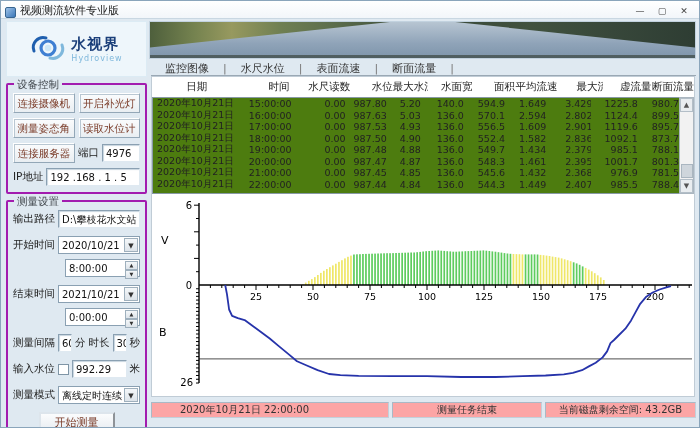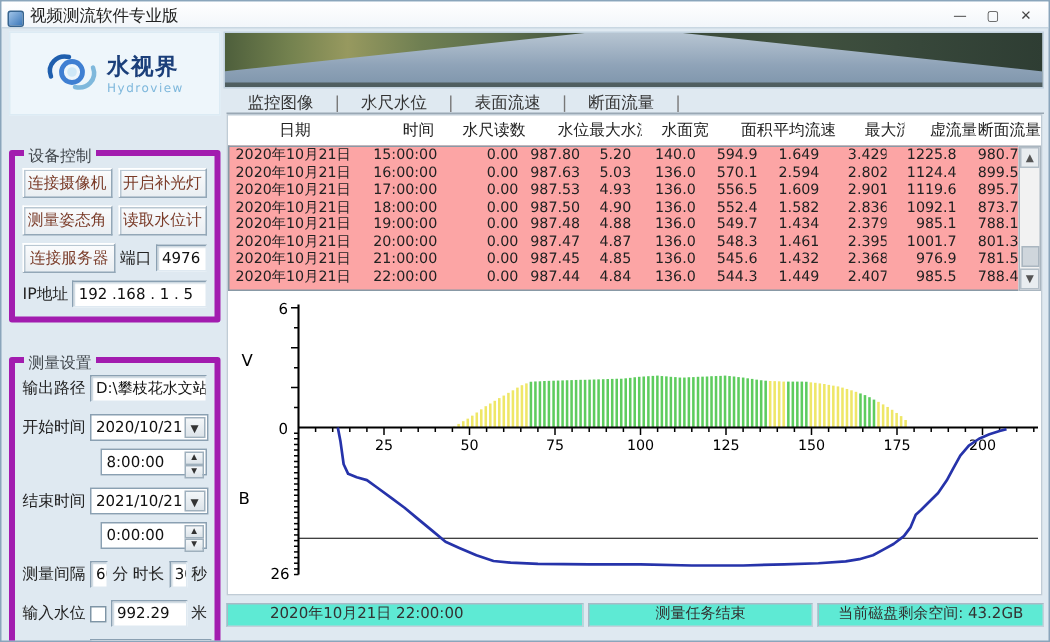--- a/index.html
+++ b/index.html
@@ -10,21 +10,21 @@
   .titlebar { position:absolute; left:0; top:0; width:100%; height:18px; background:linear-gradient(#ffffff,#f2f6fa); border-bottom:1px solid #c9d7e2; display:flex; align-items:flex-end; padding:0 4px; }
   .appicon { width:11px; height:11px; border-radius:2px; background:linear-gradient(135deg,#9fc3e8,#3a76b8); border:1px solid #37648f; margin-right:4px; }
   .apptitle { font-size:11px; color:#222; flex:1; }
   .winbtn { width:22px; height:14px; font-size:9px; color:#444; text-align:center; line-height:14px; cursor:default; }
 
   
   .sidebar { position:absolute; left:5px; top:20px; width:141px; }
   .logobox { background:#eef6fb; border:1px solid #dcebf4; height:56px; display:flex; align-items:center; justify-content:center; gap:5px; }
   .logotxt .cn { font-size:15px; font-weight:bold; color:#1b3f7a; letter-spacing:1px; }
   .logotxt .en { font-size:8px; color:#7fb8dc; letter-spacing:1px; }
-  .groupbox { position:relative; border:4px solid #a21caf; border-radius:2px; margin-top:23px; padding:8px 5px 6px 5px; }
+  .groupbox { position:relative; border:2px solid #a21caf; border-radius:2px; margin-top:6px; padding:8px 5px 6px 5px; }
   .grouplabel { position:absolute; top:-7px; left:6px; background:#dfe9f1; font-size:10.5px; color:#40464c; padding:0 3px; }
   .btnrow { display:flex; gap:4px; margin-bottom:5px; }
   .btn { flex:1; height:20px; font-size:10.5px; color:#7a3b28; background:linear-gradient(#fbfcfd,#e9eef2); border:1px solid #93a7b7; border-top-color:#ffffff; border-left-color:#ffffff; box-shadow:1px 1px 0 #b9c7d2 inset; text-align:center; line-height:18px; cursor:pointer; white-space:nowrap; }
   .fldlabel { font-size:10.5px; color:#222; white-space:nowrap; }
   .input { background:#fff; border:1px solid #8aa0b2; border-bottom-color:#dfe9f1; border-right-color:#dfe9f1; box-shadow:inset 1px 1px 1px #c7d4de; font-size:10px; color:#111; padding:1px 3px; height:18px; line-height:15px; overflow:hidden; white-space:nowrap; }
   .inrow { display:flex; align-items:center; gap:3px; margin-bottom:5px; }
   .combo { position:relative; background:#fff; border:1px solid #8aa0b2; height:18px; font-size:10px; color:#111; padding:1px 16px 1px 3px; line-height:15px; flex:1; white-space:nowrap; }
   .combo .drop { position:absolute; right:1px; top:1px; bottom:1px; width:14px; background:linear-gradient(#f4f7f9,#dde4ea); border:1px solid #9fb0bd; font-size:7px; color:#333; text-align:center; line-height:14px; }
   .spin { position:relative; background:#fff; border:1px solid #8aa0b2; height:18px; font-size:10px; color:#111; padding:1px 16px 1px 3px; line-height:15px; flex:1; }
   .spin .ud { position:absolute; right:1px; top:1px; bottom:1px; width:13px; display:flex; flex-direction:column; }
@@ -37,35 +37,35 @@
     background:linear-gradient(90deg,#4e5f3c 0%,#74824f 8%,#97995f 15%,#6f7f52 24%,#5b6d4c 34%,#44543f 44%,#3a4a3a 56%,#41523f 70%,#37473a 85%,#2e3d33 100%); }
   .banner .water { position:absolute; left:0; top:0; width:100%; height:100%; background:linear-gradient(180deg,#b7c5d2,#8fa3b8 60%,#7e95ab); clip-path:polygon(44% 0%,56% 0%,118% 100%,-18% 100%); }
   .banner .shore { position:absolute; left:0; bottom:0; width:100%; height:3px; background:rgba(40,50,35,.55); }
   .tabs { position:absolute; left:150px; top:60px; width:545px; height:15px; display:flex; align-items:center; font-size:11px; color:#333; border-bottom:1px solid #9aa8b4; }
   .tab { padding:0 14px; cursor:pointer; white-space:nowrap; }
   .tabsep { color:#777; }
 
   .panel { position:absolute; left:150px; top:75px; width:544px; height:321px; background:#fff; border:1px solid #c0ccd6; }
   .tablebox { position:absolute; left:0; top:0; width:542px; height:117px; }
   .thead { display:flex; height:20px; align-items:center; font-size:10.5px; color:#222; }
-  .tbody { position:absolute; left:0; top:20px; right:15px; bottom:0; border:1px solid #8899a6; border-right:none; overflow:hidden; background:#fca5a5; }
+  .tbody { position:absolute; left:0; top:20px; right:15px; bottom:0; border:1px solid #8899a6; border-right:none; overflow:hidden; background:#4d7c0f; }
   .trow { display:flex; height:11.5px; align-items:center; }
   .tcell { font-size:9.5px; color:#222; white-space:nowrap; overflow:hidden; }
   .thead .tcell { font-size:10.5px; }
   .c0{width:92px; padding-left:4px;} .c1{width:62px;margin-left:13px;} .c2{width:46px; text-align:right;}
   .c3{width:46px; text-align:right;} .c4{width:38px; text-align:right;} .c5{width:48px; text-align:right;}
   .c6{width:46px; text-align:right;} .c7{width:46px; text-align:right;} .c8{width:48px; text-align:right;padding-left:19px;}
   .c9{width:52px; text-align:right;} .c10{width:46px; text-align:right;} .c11{flex:1; text-align:center;}
   .thead .c0{text-align:center;} .thead .c1{text-align:center;}
   .vscroll { position:absolute; right:0; top:20px; bottom:0; width:15px; background:#f2f2f2; border:1px solid #aab6c0; display:flex; flex-direction:column; justify-content:space-between; }
   .sbtn { height:14px; background:#e9edf0; border:1px solid #b3bec7; font-size:7px; color:#555; text-align:center; line-height:13px; }
   .sthumb { position:absolute; right:1px; bottom:16px; width:12px; height:14px; background:#cfd6dc; border:1px solid #aab6c0; }
 
   .statusbar { position:absolute; left:150px; top:401px; width:545px; height:16px; display:flex; gap:3px; }
-  .scell { border:1px solid #c3d0da; border-top-color:#a9b9c6; border-left-color:#a9b9c6; background:#5eead4; font-size:10px; color:#333; line-height:14px; white-space:nowrap; overflow:hidden; }
+  .scell { border:1px solid #c3d0da; border-top-color:#a9b9c6; border-left-color:#a9b9c6; background:#fca5a5; font-size:10px; color:#333; line-height:14px; white-space:nowrap; overflow:hidden; }
   .scell.s0 { width:238px; padding-left:28px; }
   .scell.s1 { width:150px; text-align:center; }
   .scell.s2 { flex:1; text-align:center; }
 
   svg text { font-family:"DejaVu Sans",sans-serif; }
 </style>
 </head>
 <body>
 
 <div class="window">

